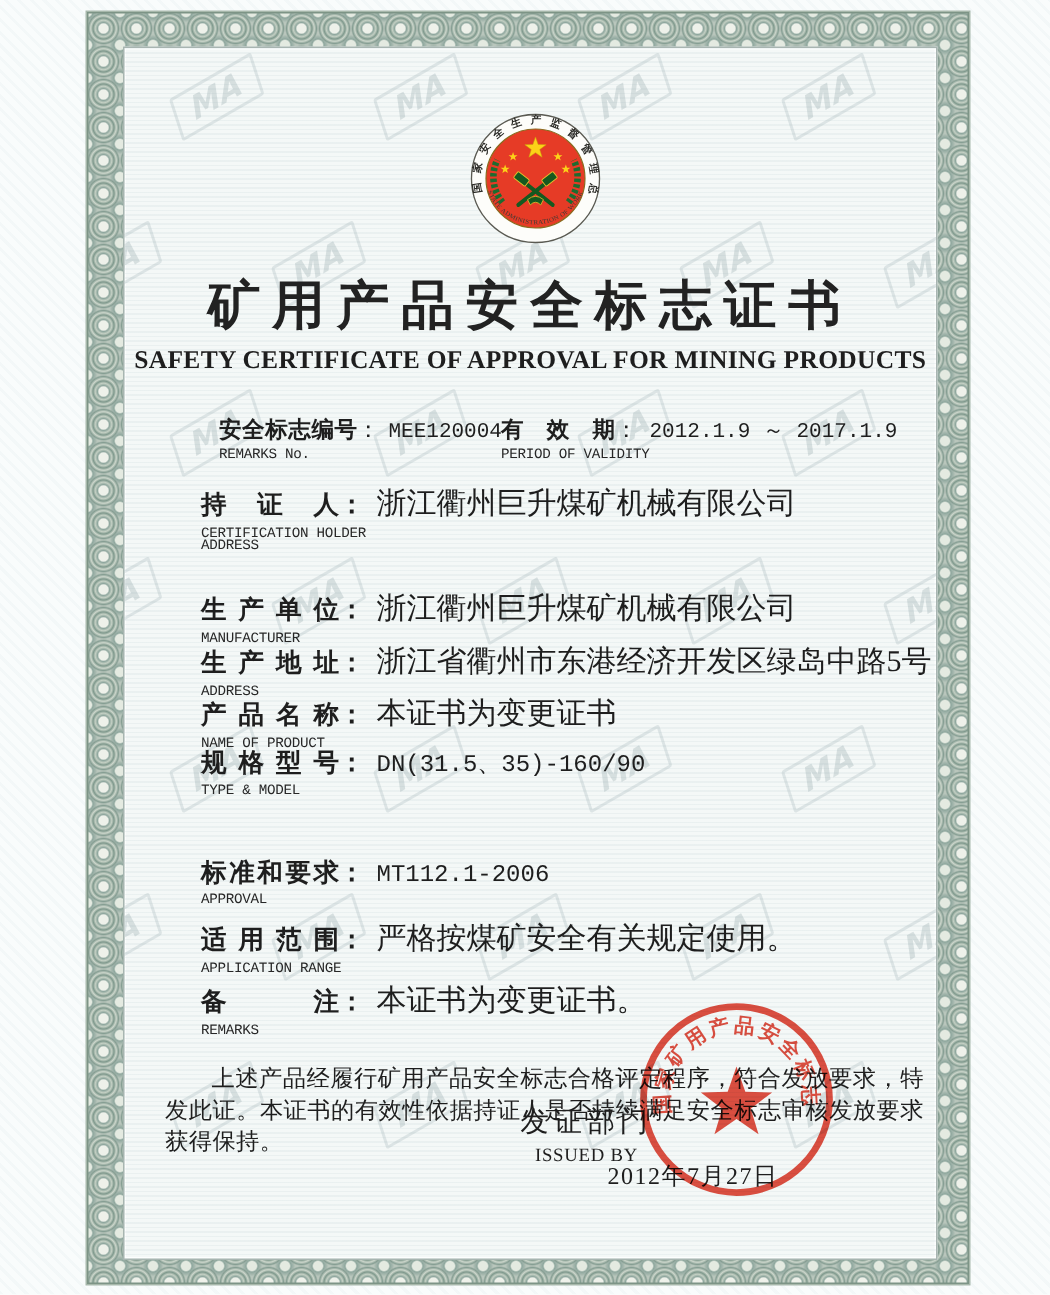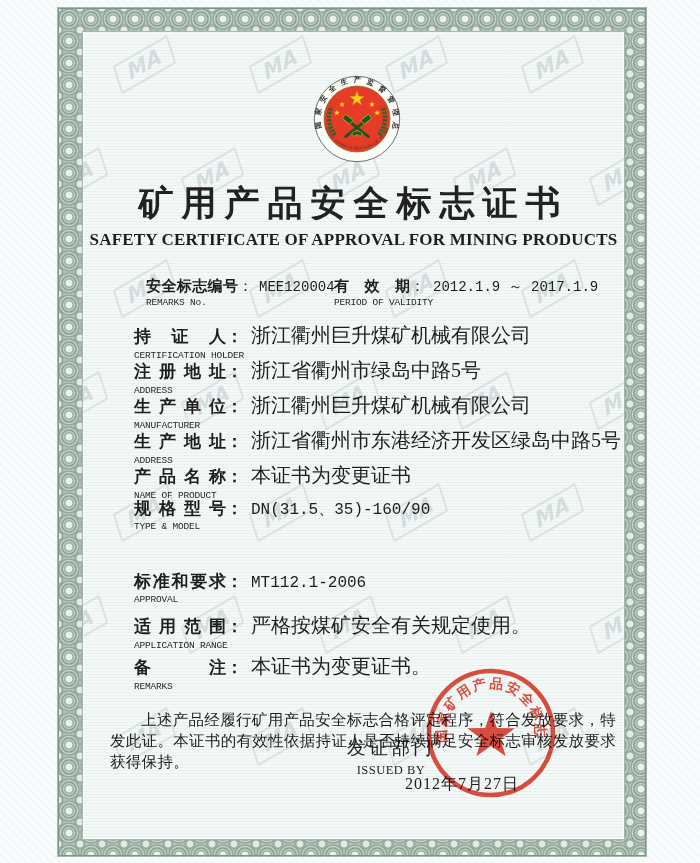--- a/index.html
+++ b/index.html
@@ -138,21 +138,20 @@
     <div class="abs toprow" style="left:251px;">
       <div class="cnline"><span class="lab" style="width:76px;">有效期</span><span class="colon">：</span><span class="val" style="margin-left:8px;">2012.1.9 ～ 2017.1.9</span></div>
       <div class="sub">PERIOD OF VALIDITY</div>
     </div>
 
     <div class="abs field" style="top:290px;">
       <div class="cnline"><span class="lab">持证人</span><span class="colon">：</span><span class="val">浙江衢州巨升煤矿机械有限公司</span></div>
       <div class="sub">CERTIFICATION HOLDER</div>
     </div>
     <div class="abs field" style="top:325px;">
-      <div class="cnline"><span class="lab">注册地址</span><span class="colon">：</span><span class="val">浙江省衢州市绿岛中路5号</span></div>
       <div class="sub">ADDRESS</div>
     </div>
     <div class="abs field" style="top:360px;">
       <div class="cnline"><span class="lab">生产单位</span><span class="colon">：</span><span class="val">浙江衢州巨升煤矿机械有限公司</span></div>
       <div class="sub">MANUFACTURER</div>
     </div>
     <div class="abs field" style="top:395px;">
       <div class="cnline"><span class="lab">生产地址</span><span class="colon">：</span><span class="val">浙江省衢州市东港经济开发区绿岛中路5号</span></div>
       <div class="sub">ADDRESS</div>
     </div>

